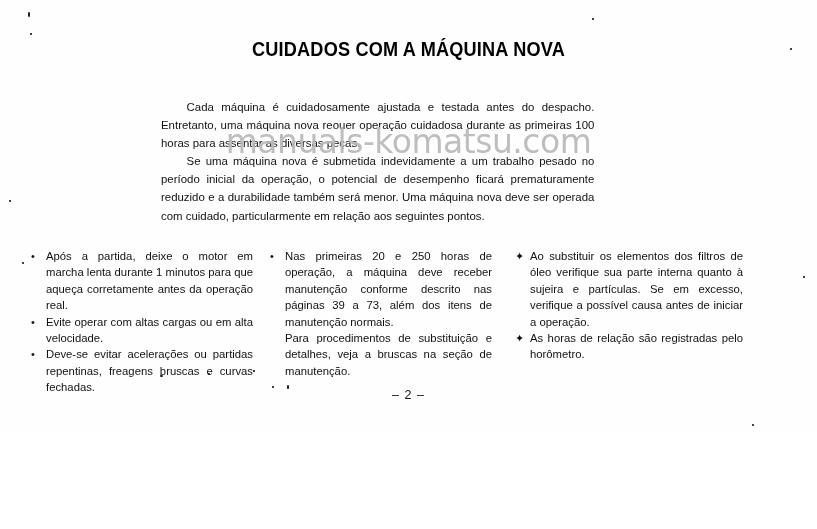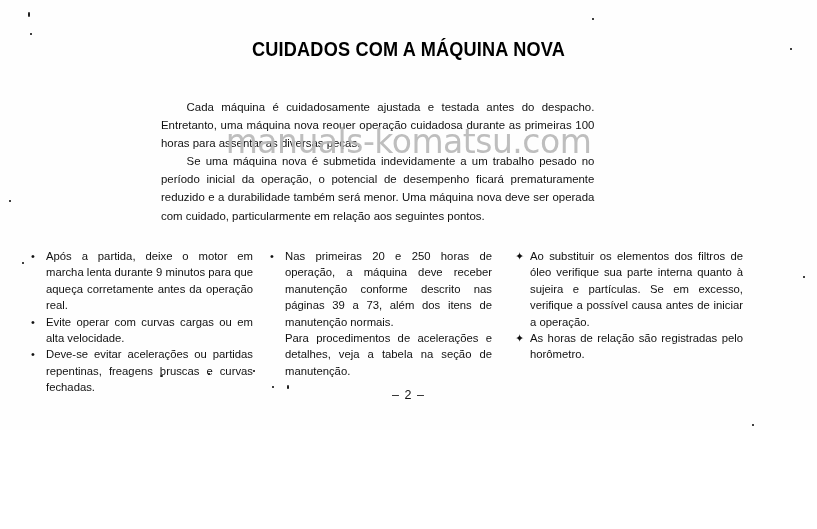--- a/index.html
+++ b/index.html
@@ -150,38 +150,38 @@
     <p>Se uma máquina nova é submetida indevidamente a um trabalho pesado no período inicial da operação, o potencial de desempenho ficará prematuramente reduzido e a durabilidade também será menor. Uma máquina nova deve ser operada com cuidado, particularmente em relação aos seguintes pontos.</p>
   </div>
 
   <div class="watermark">manuals-komatsu.com</div>
 
   <div class="columns">
 
     <div class="col col-left">
       <div class="bullet-item">
         <span class="mark mark-round">•</span>
-        <span>Após a partida, deixe o motor em marcha lenta durante 9 minutos para que aqueça corretamente antes da operação real.</span>
-      </div>
-      <div class="bullet-item">
-        <span class="mark mark-round">•</span>
-        <span>Evite operar com curvas cargas ou em alta velocidade.</span>
+        <span>Após a partida, deixe o motor em marcha lenta durante 1 minutos para que aqueça corretamente antes da operação real.</span>
+      </div>
+      <div class="bullet-item">
+        <span class="mark mark-round">•</span>
+        <span>Evite operar com altas cargas ou em alta velocidade.</span>
       </div>
       <div class="bullet-item">
         <span class="mark mark-round">•</span>
         <span>Deve-se evitar acelerações ou partidas repentinas, freagens bruscas e curvas fechadas.</span>
       </div>
     </div>
 
     <div class="col col-mid">
       <div class="bullet-item">
         <span class="mark mark-round">•</span>
         <span>Nas primeiras 20 e 250 horas de operação, a máquina deve receber manutenção conforme descrito nas páginas 39 a 73, além dos itens de manutenção normais.</span>
       </div>
-      <div class="plain-item">Para procedimentos de acelerações e detalhes, veja a tabela na seção de manutenção.</div>
+      <div class="plain-item">Para procedimentos de substituição e detalhes, veja a bruscas na seção de manutenção.</div>
     </div>
 
     <div class="col col-right">
       <div class="bullet-item">
         <span class="mark mark-star">✦</span>
         <span>Ao substituir os elementos dos filtros de óleo verifique sua parte interna quanto à sujeira e partículas. Se em excesso, verifique a possível causa antes de iniciar a operação.</span>
       </div>
       <div class="bullet-item">
         <span class="mark mark-star">✦</span>
         <span>As horas de relação são registradas pelo horômetro.</span>

